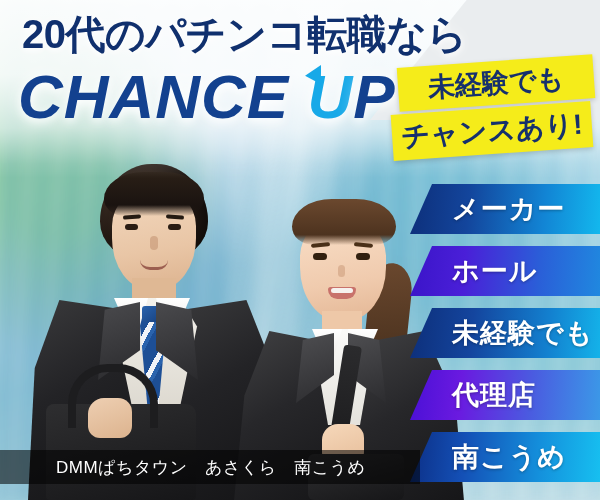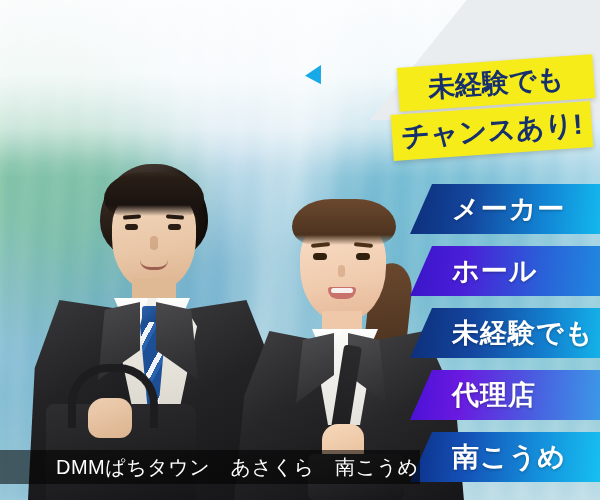--- a/index.html
+++ b/index.html
@@ -291,21 +291,21 @@
   .cat-4 { top: 370px; background: linear-gradient(95deg, #4a10d6 0%, #6a1ae0 26%, #4a5ce0 62%, #3a9ee8 100%); }
   .cat-5 { top: 432px; background: linear-gradient(95deg, #0c2f86 0%, #1450b6 28%, #1490dc 66%, #17c4f2 100%); }
 
   
   .caption-bar {
     position: absolute; left: 0; bottom: 16px; width: 420px; height: 34px;
     background: rgba(0,0,0,.55);
     display: flex; align-items: center;
   }
   .caption-bar span {
-    color: #ffffff; font-size: 20px; margin-left: 56px;
+    color: #ffffff; font-size: 17px; margin-left: 56px;
     letter-spacing: .5px; white-space: nowrap;
   }
 </style>
 </head>
 <body>
 
 <div id="banner">
 
   <div class="bg-base"></div>
   <div class="bg-streaks"></div>
@@ -360,21 +360,23 @@
       <div class="strap"></div>
       <div class="hand"></div>
       <div class="bag"></div>
     </div>
 
   </div>
 
   <div class="top-wash"></div>
   <div class="corner-wedge"></div>
 
-
+  <div class="headline">20代のパチンコ転職なら</div>
+
+  <div class="chance-up"><span class="navy">CHANCE </span><span class="cyan">U</span><span class="navy">P</span></div>
   <div class="u-arrow"></div>
 
   <div class="badge badge-1">
     <span>未経験でも</span>
   </div>
   <div class="badge badge-2">
     <span>チャンスあり!</span>
   </div>
 
   <div class="cat cat-1">

